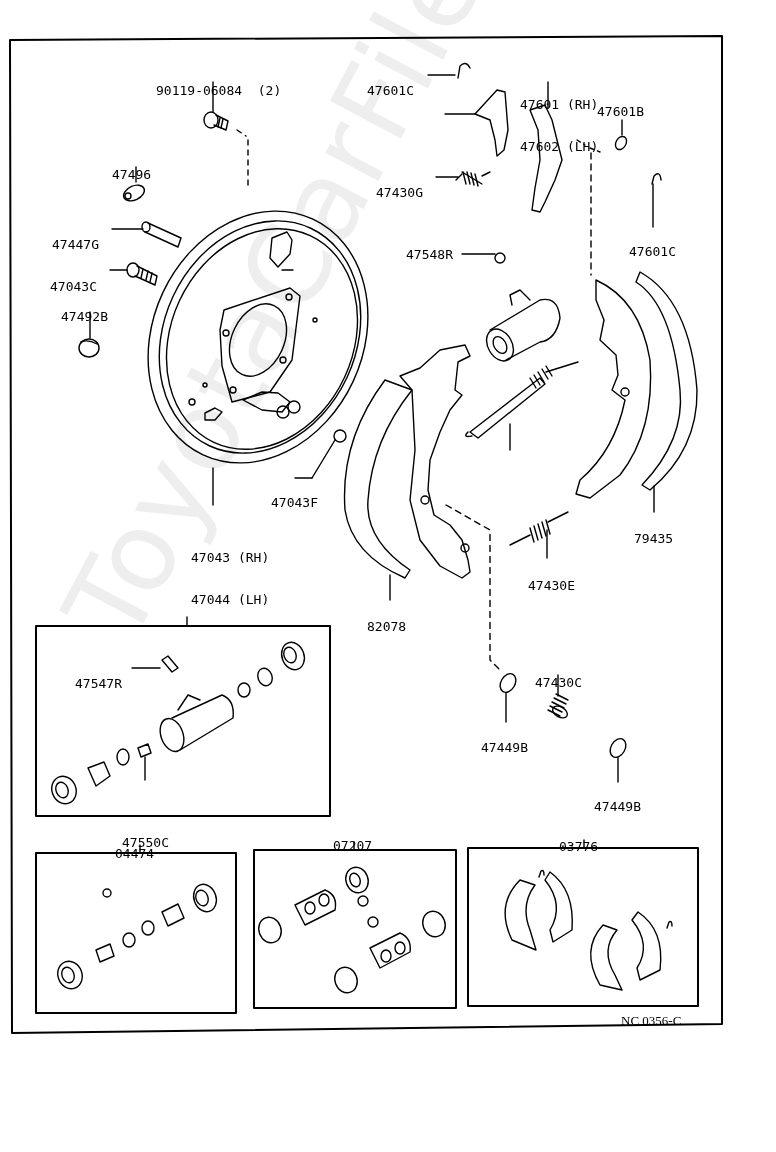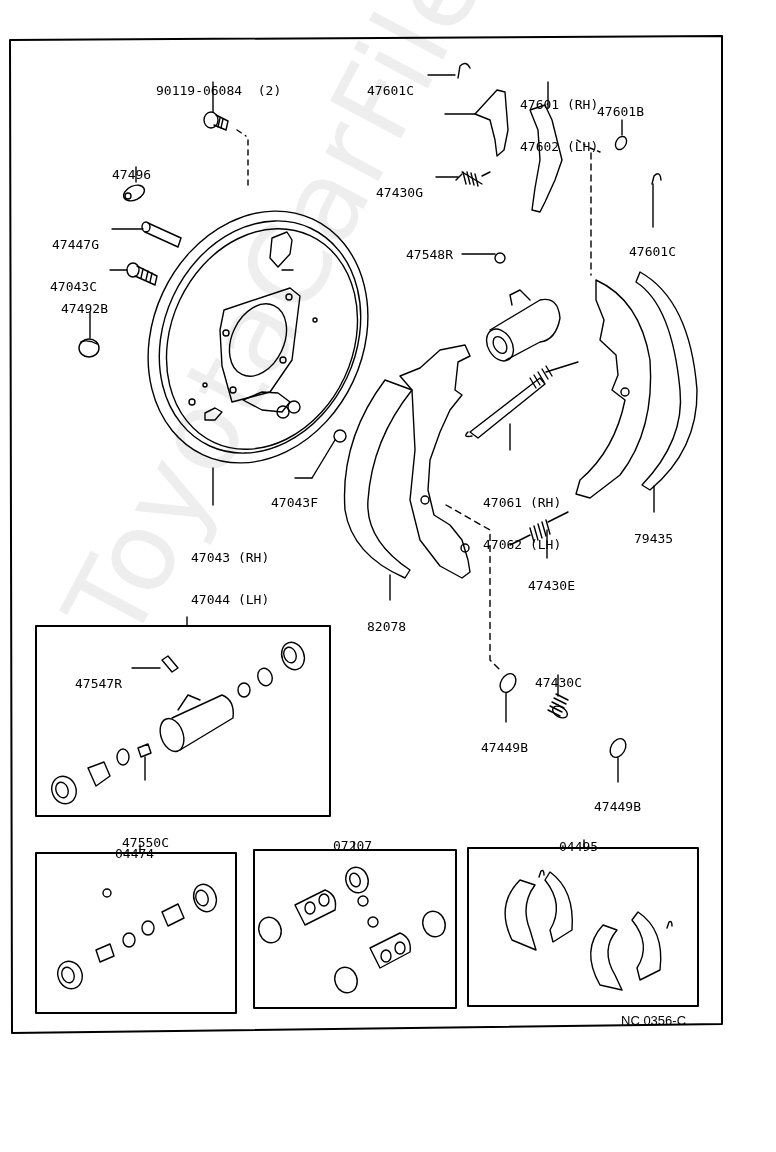--- a/index.html
+++ b/index.html
@@ -5,21 +5,21 @@
   html, body { margin:0; padding:0; background:#ffffff; }
   body { width:776px; height:1152px; position:relative; overflow:hidden;
          font-family:"DejaVu Sans Mono","Liberation Mono",monospace; color:#000; }
   #diagram { position:absolute; left:0; top:0; width:776px; height:1152px; }
   .lbl { position:absolute; font-family:"DejaVu Sans Mono","Liberation Mono",monospace;
          font-size:13px; line-height:14px; letter-spacing:0px; white-space:pre; color:#000;margin-top:16px; }
   .lbl2 { display:block;text-align:right; }
   .watermark { position:absolute; left:40px; top:600px; font-family:"DejaVu Sans","Liberation Sans",sans-serif;
                font-size:110px; color:#eeeeee; transform:rotate(-62deg); transform-origin:left top;
                white-space:nowrap; letter-spacing:2px; }
-  .doccode { position:absolute; font-family:Liberation Sans, sans-serif; font-size:13px; }
+  .doccode { position:absolute; font-family:Liberation Serif, serif; font-size:13px; }
 </style>
 </head>
 <body>
 
 <div id="diagram">
 
   <div class="watermark">ToyotaCarFile.ru</div>
 
   <svg width="776" height="1152" style="position:absolute;left:0;top:0">
     <g fill="none" stroke="#000" stroke-width="1.4" stroke-linejoin="round" stroke-linecap="round">
@@ -230,39 +230,35 @@
   <div class="lbl" style="left:520px;top:54px">
     <span class="lbl2">47601 (RH)</span>
     <span class="lbl2">47602 (LH)</span>
   </div>
   <div class="lbl" style="left:597px;top:89px">47601B</div>
   <div class="lbl" style="left:376px;top:170px">47430G</div>
   <div class="lbl" style="left:629px;top:229px">47601C</div>
   <div class="lbl" style="left:112px;top:152px">47496</div>
   <div class="lbl" style="left:52px;top:222px">47447G</div>
   <div class="lbl" style="left:50px;top:264px">47043C</div>
-  <div class="lbl" style="left:61px;top:286px">47492B</div>
+  <div class="lbl" style="left:61px;top:294px">47492B</div>
   <div class="lbl" style="left:406px;top:232px">47548R</div>
-  <div class="lbl" style="left:483px;top:452px">
-    <span class="lbl2">47061 (RH)</span>
-    <span class="lbl2">47062 (LH)</span>
-  </div>
   <div class="lbl" style="left:191px;top:507px">
     <span class="lbl2">47043 (RH)</span>
     <span class="lbl2">47044 (LH)</span>
   </div>
   <div class="lbl" style="left:271px;top:480px">47043F</div>
   <div class="lbl" style="left:367px;top:604px">82078</div>
   <div class="lbl" style="left:634px;top:516px">79435</div>
   <div class="lbl" style="left:528px;top:563px">47430E</div>
   <div class="lbl" style="left:481px;top:725px">47449B</div>
   <div class="lbl" style="left:535px;top:660px">47430C</div>
   <div class="lbl" style="left:594px;top:784px">47449B</div>
 
   <div class="lbl" style="left:75px;top:661px">47547R</div>
   <div class="lbl" style="left:122px;top:820px">47550C</div>
 
   <div class="lbl" style="left:115px;top:831px">04474</div>
   <div class="lbl" style="left:333px;top:823px">07207</div>
-  <div class="lbl" style="left:559px;top:824px">04495</div>
+  <div class="lbl" style="left:559px;top:824px">03776</div>
 
   <div class="doccode" style="left:621px;top:1013px">NC 0356-C</div>
 </div>
 
 </body></html>

